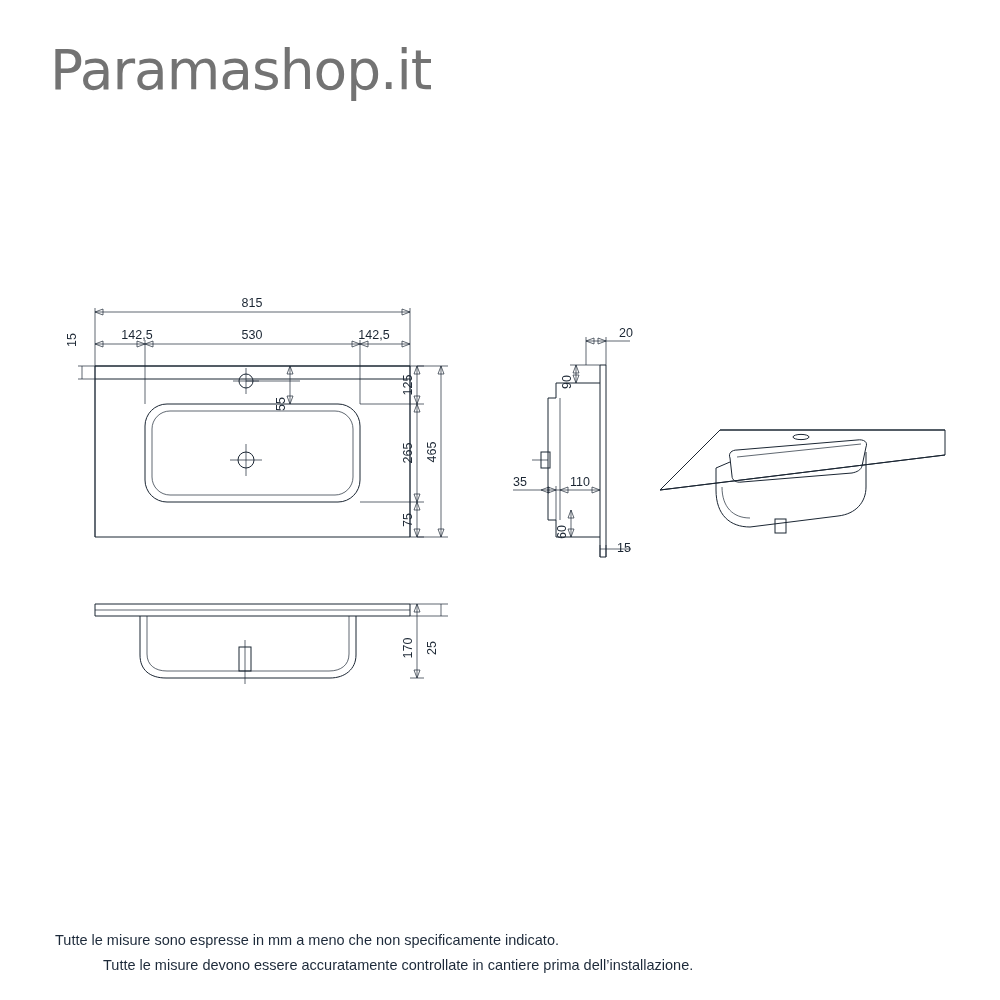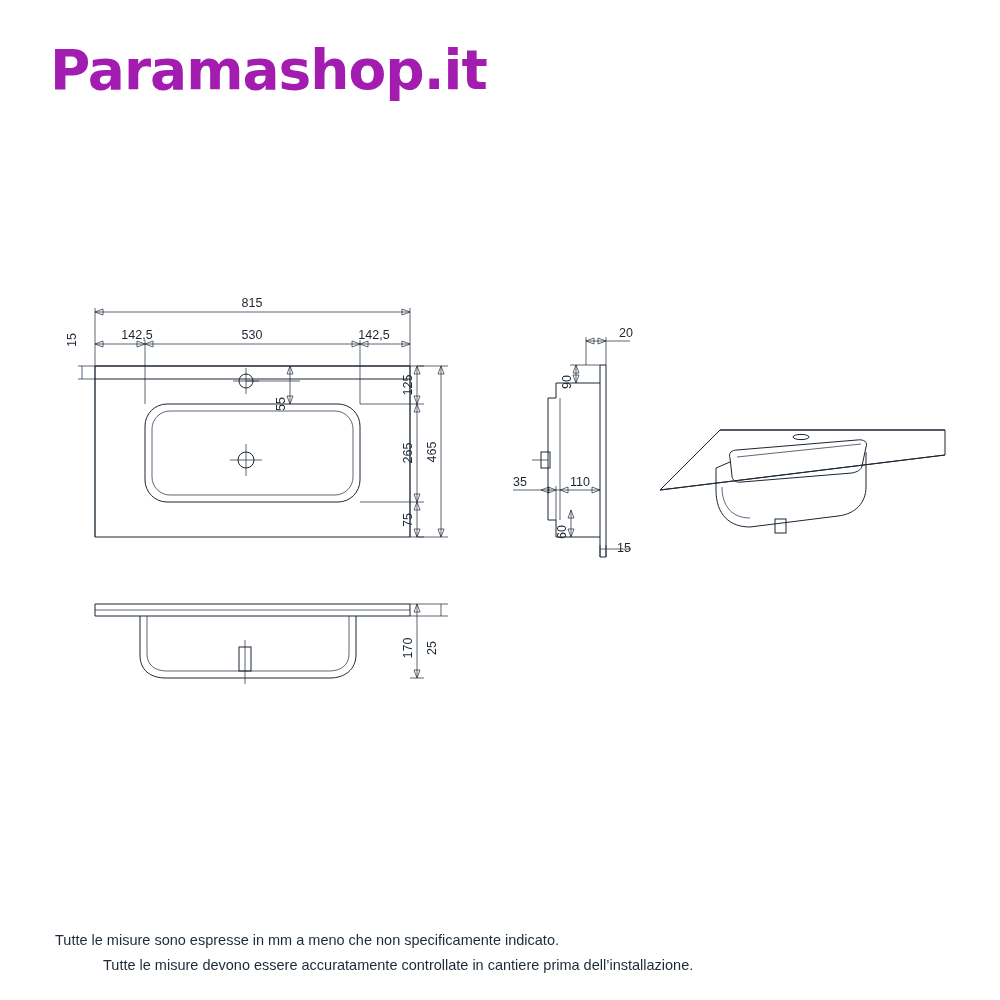--- a/index.html
+++ b/index.html
@@ -13,23 +13,23 @@
     position: relative;
     font-family: "Liberation Sans", sans-serif;
     color: #1d2a3a;
     overflow: hidden;
   }
   #logo {
     position: absolute;
     left: 50px;
     top: 38px;
     font-size: 55px;
-    font-weight: bold;
+    font-weight: normal;
     letter-spacing: -1px;
-    color: #a21caf;
+    color: #737373;
     font-family: "DejaVu Sans", sans-serif;
   }
   #drawing {
     position: absolute;
     left: 0;
     top: 0;
     width: 1000px;
     height: 1000px;
   }
   .note {

